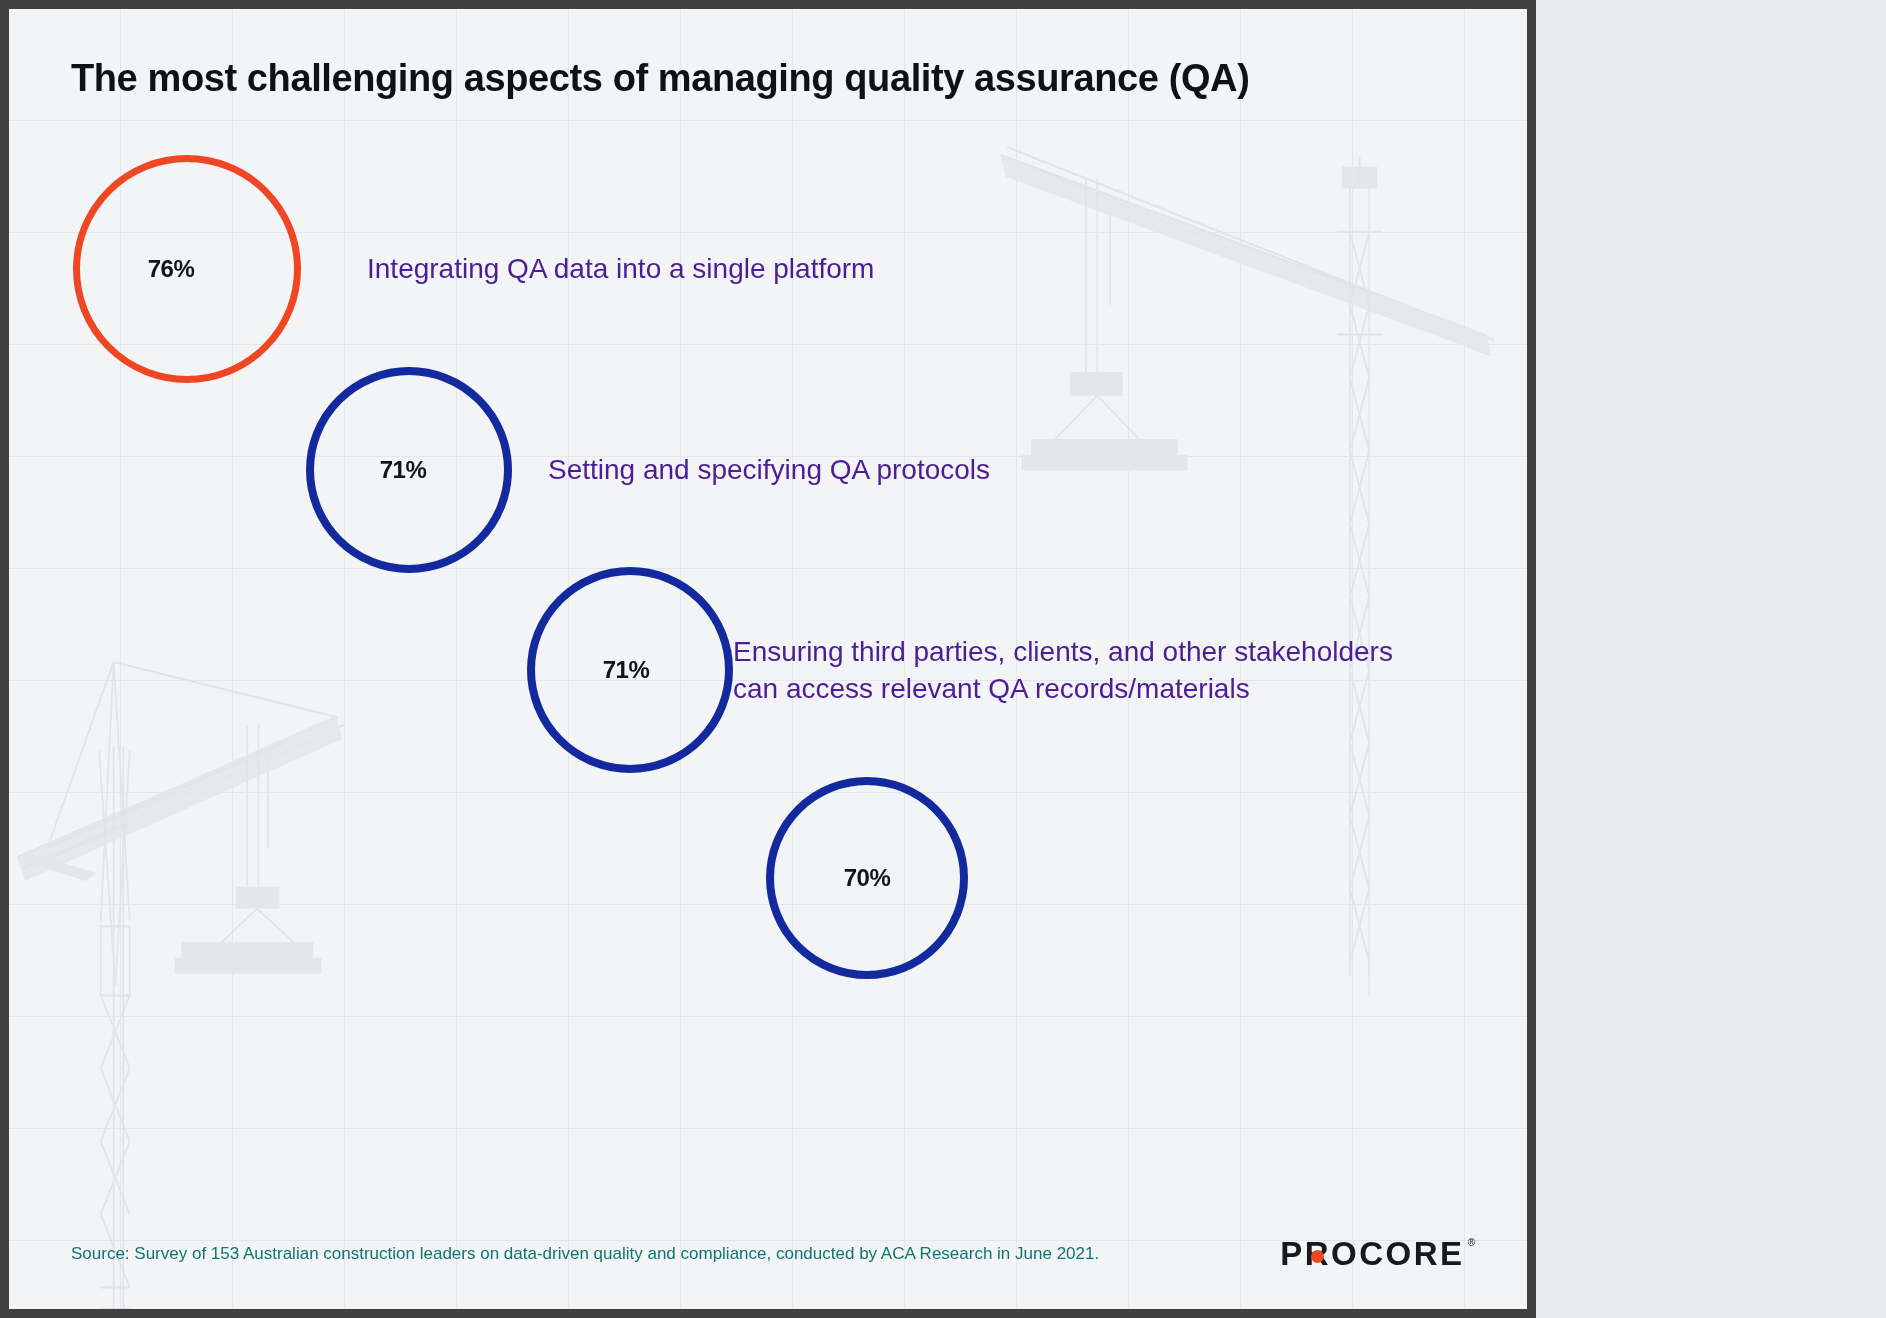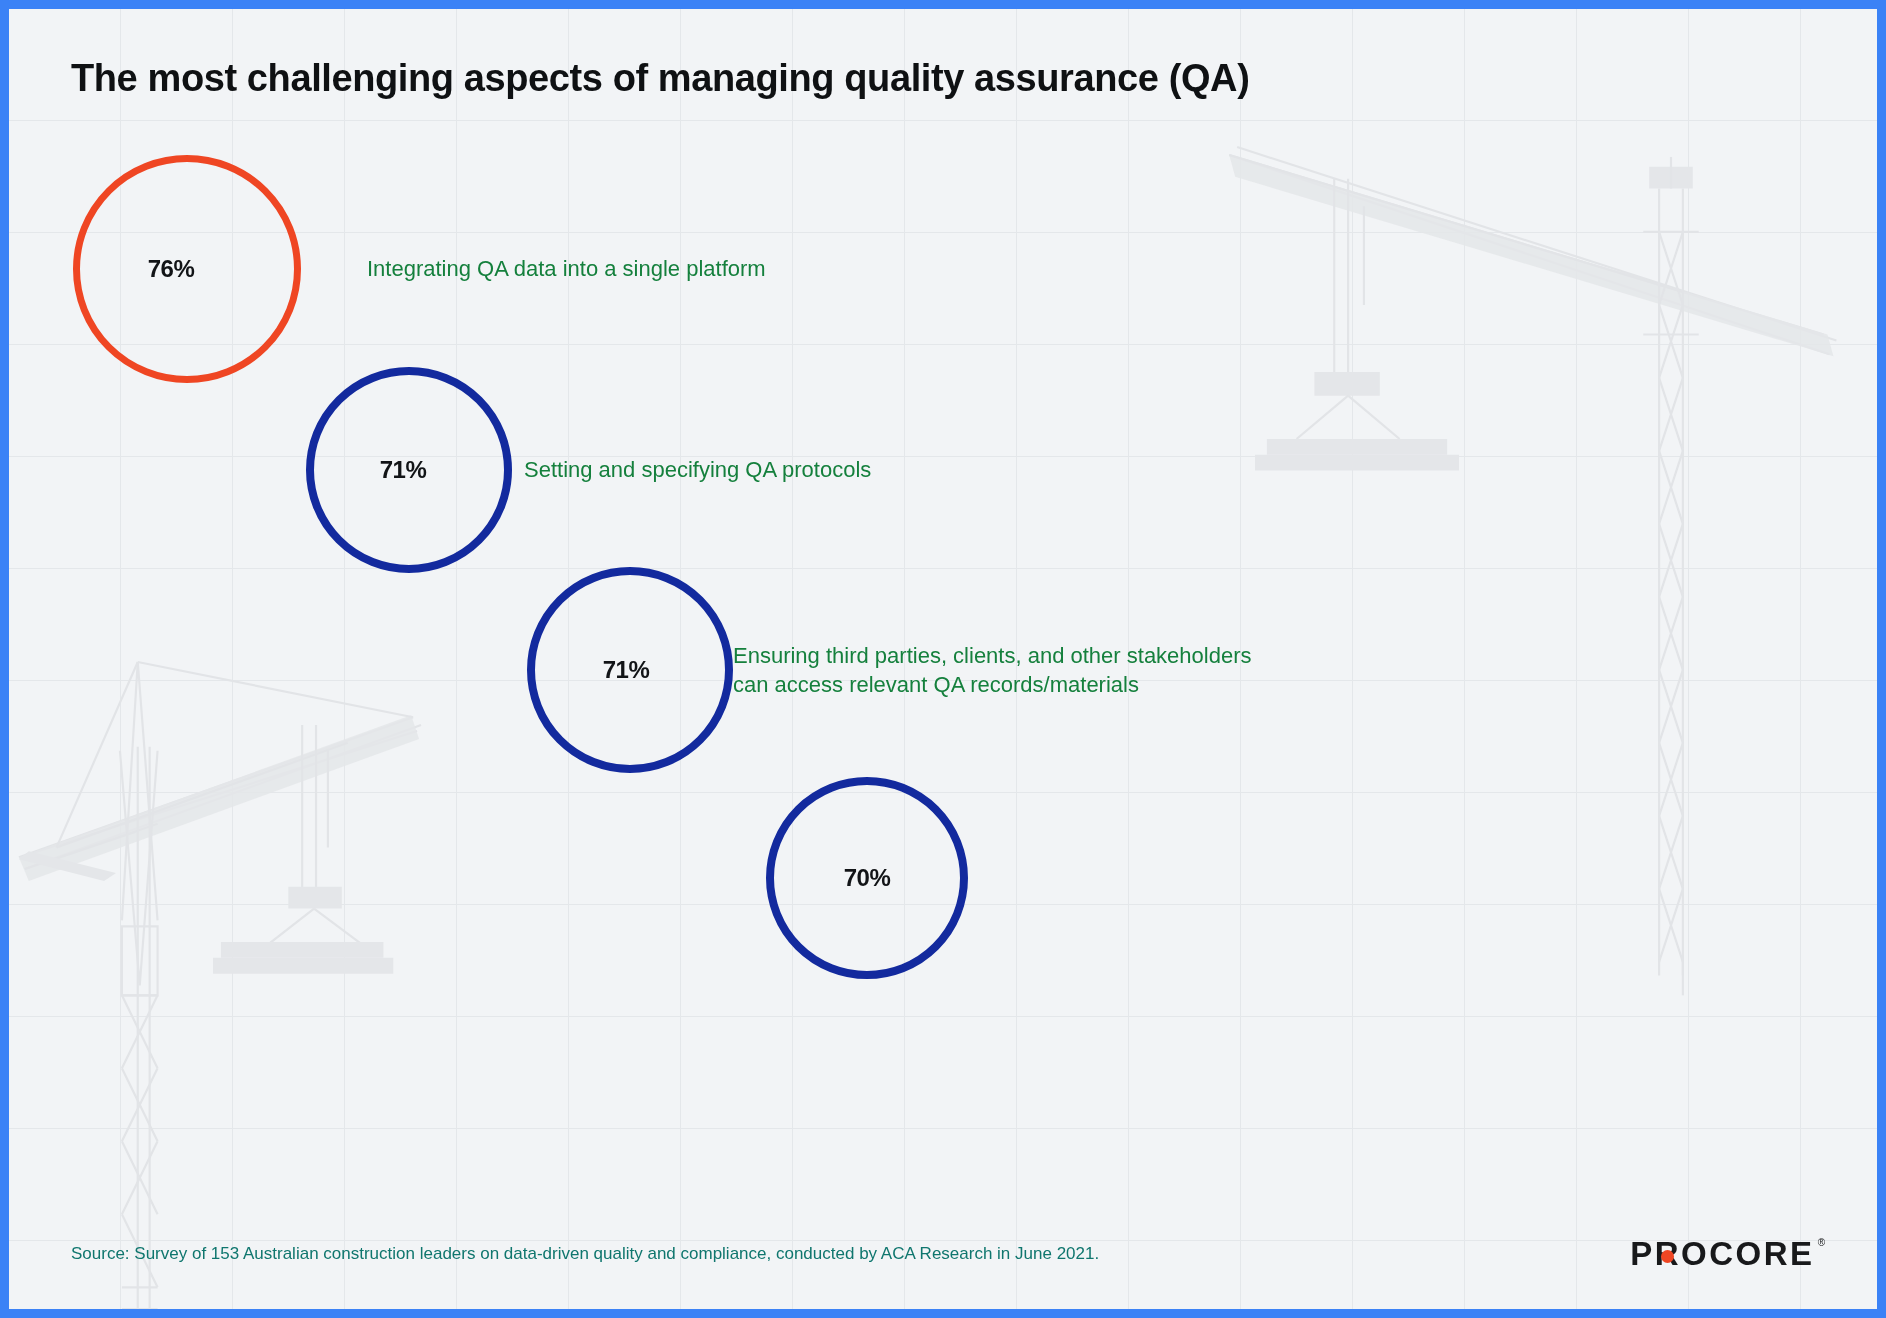--- a/index.html
+++ b/index.html
@@ -5,24 +5,24 @@
   html, body {
     margin: 0;
     padding: 0;
     background: #e9ebee;
   }
   body {
     font-family: "Liberation Sans", sans-serif;
   }
   #infographic {
     position: relative;
-    width: 1886px;
+    width: 1536px;
     height: 1318px;
     background: #f2f4f6;
-    border: 9px solid #3b82f6;
+    border: 9px solid #404040;
     box-sizing: border-box;
     overflow: hidden;
   }
   
   .grid-layer {
     position: absolute;
     inset: 0;
     background-image:
       linear-gradient(to right, #e4e7ea 1.5px, transparent 1.5px),
       linear-gradient(to bottom, #e4e7ea 1.5px, transparent 1.5px);
@@ -64,35 +64,35 @@
     justify-content: center;
     flex: none;
   }
   .circle-value {
     font-size: 24px;
     font-weight: bold;
     color: #121417;
     letter-spacing: -0.5px;
   }
   .stat-label {
-    font-size: 22px;
-    color: #15803d;
+    font-size: 28px;
+    color: #4c1d95;
     line-height: 1.33;
     white-space: pre-line;
   }
 
   
   #row-0 { left: 64px;  top: 146px; }
   #row-0 .circle { width: 228px; height: 228px; border: 7px solid var(--c); }
   #row-0 .stat-label { margin-left: 66px; }
   #row-0 .circle-value { transform: translate(-16px, 0); }
 
   #row-1 { left: 297px; top: 358px; }
   #row-1 .circle { width: 206px; height: 206px; border: 8px solid var(--c); }
-  #row-1 .stat-label { margin-left: 12px; }
+  #row-1 .stat-label { margin-left: 36px; }
   #row-1 .circle-value { transform: translate(-6px, 0); }
 
   #row-2 { left: 518px; top: 558px; }
   #row-2 .circle { width: 206px; height: 206px; border: 8px solid var(--c); }
   #row-2 .stat-label { }
   #row-2 .circle-value { transform: translate(-4px, 0); }
 
   #row-3 { left: 757px; top: 768px; align-items: flex-end; }
   #row-3 .circle { width: 202px; height: 202px; border: 8px solid var(--c); }
   #row-3 .stat-label { margin-left: 44px; }

